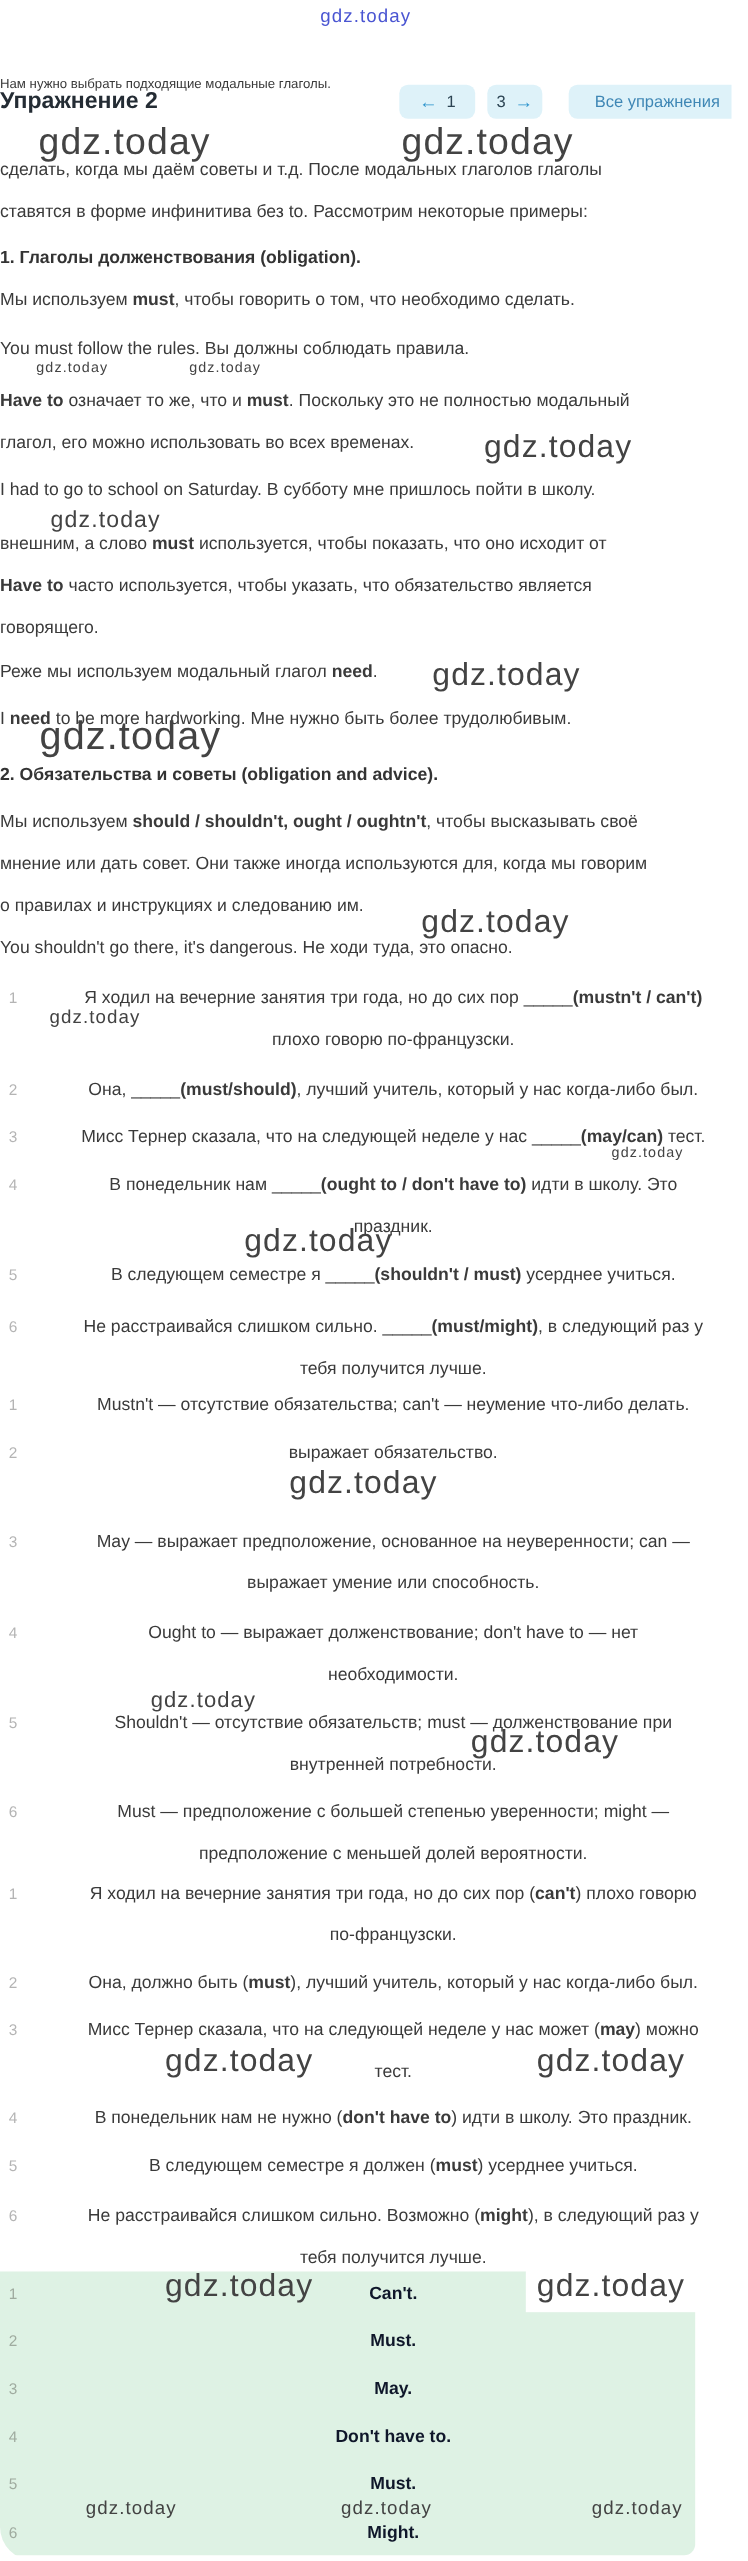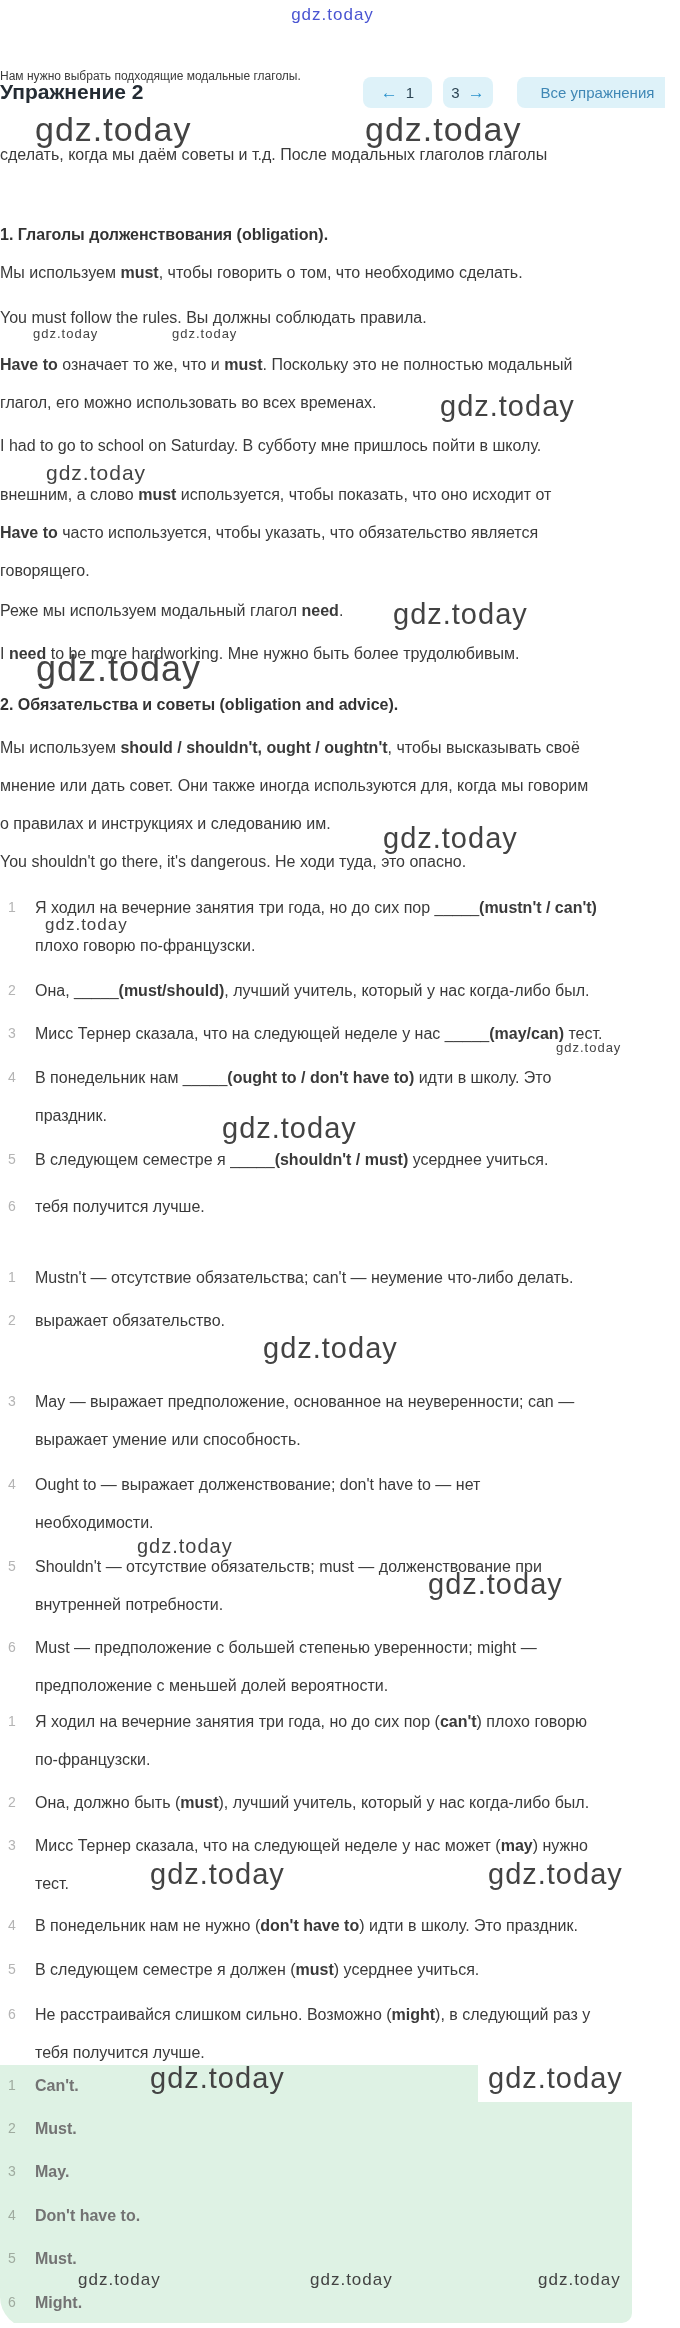--- a/index.html
+++ b/index.html
@@ -28,22 +28,22 @@
   .green-block{position:absolute;left:0;top:2065px;width:632px;height:258px;background:#def2e4;border-radius:0 10px 10px 0;}
   .white-patch{position:absolute;left:478px;top:2054px;width:202px;height:48px;background:#ffffff;}
   .block{position:absolute;left:0;width:680px;font-size:16px;}
   .block .line{height:38px;line-height:19px;white-space:nowrap;}
   .block.h .line{font-weight:700;color:#333333;}
   .b{font-weight:700;}
   .item .num,.answer .num{
     position:absolute;left:8px;top:0;width:20px;
     color:#b4b4b4;font-size:14px;line-height:19px;font-weight:400;
   }
-  .item .lines,.answer .lines{margin-left:35px;}
-  .answer .line{font-weight:600;color:#737373;}
+  .item .lines,.answer .lines{margin-left:35px;text-align:center;}
+  .answer .line{font-weight:600;color:#0f172a;}
   .answer .num{color:#9fab9f;}
   .wm{
     position:absolute;color:#434343;letter-spacing:1px;white-space:nowrap;
     font-weight:400;pointer-events:none;
   }
 </style>
 </head>
 <body>
 
 <div class="page">
@@ -68,20 +68,21 @@
     <span>Все упражнения</span>
   </button>
 
   <div class="green-block"></div>
   <div class="white-patch"></div>
 
   <div id="content">
       <div class="block p" style="top: 145px;">
         <div class="lines">
           <div class="line"><span>сделать, когда мы даём советы и т.д. После модальных глаголов глаголы</span></div>
+          <div class="line"><span>ставятся в форме инфинитива без to. Рассмотрим некоторые примеры:</span></div>
         </div>
       </div>
       <div class="block h" style="top: 225px;">
         <div class="lines">
           <div class="line"><span>1. Глаголы долженствования (obligation).</span></div>
         </div>
       </div>
       <div class="block p" style="top: 263px;">
         <div class="lines">
           <div class="line"><span>Мы используем </span><span class="b">must</span><span>, чтобы говорить о том, что необходимо сделать.</span></div>
@@ -165,20 +166,21 @@
       </div>
       <div class="block item" style="top: 1150px;">
         <span class="num">5</span>
         <div class="lines">
           <div class="line"><span>В следующем семестре я _____</span><span class="b">(shouldn't / must)</span><span> усерднее учиться.</span></div>
         </div>
       </div>
       <div class="block item" style="top: 1197px;">
         <span class="num">6</span>
         <div class="lines">
+          <div class="line"><span>Не расстраивайся слишком сильно. _____</span><span class="b">(must/might)</span><span>, в следующий раз у</span></div>
           <div class="line"><span>тебя получится лучше.</span></div>
         </div>
       </div>
       <div class="block item" style="top: 1268px;">
         <span class="num">1</span>
         <div class="lines">
           <div class="line"><span>Mustn't — отсутствие обязательства; can't — неумение что-либо делать.</span></div>
         </div>
       </div>
       <div class="block item" style="top: 1311px;">
@@ -224,21 +226,21 @@
       </div>
       <div class="block item" style="top: 1793px;">
         <span class="num">2</span>
         <div class="lines">
           <div class="line"><span>Она, должно быть (</span><span class="b">must</span><span>), лучший учитель, который у нас когда-либо был.</span></div>
         </div>
       </div>
       <div class="block item" style="top: 1836px;">
         <span class="num">3</span>
         <div class="lines">
-          <div class="line"><span>Мисс Тернер сказала, что на следующей неделе у нас может (</span><span class="b">may</span><span>) нужно</span></div>
+          <div class="line"><span>Мисс Тернер сказала, что на следующей неделе у нас может (</span><span class="b">may</span><span>) можно</span></div>
           <div class="line"><span>тест.</span></div>
         </div>
       </div>
       <div class="block item" style="top: 1916px;">
         <span class="num">4</span>
         <div class="lines">
           <div class="line"><span>В понедельник нам не нужно (</span><span class="b">don't have to</span><span>) идти в школу. Это праздник.</span></div>
         </div>
       </div>
       <div class="block item" style="top: 1960px;">

